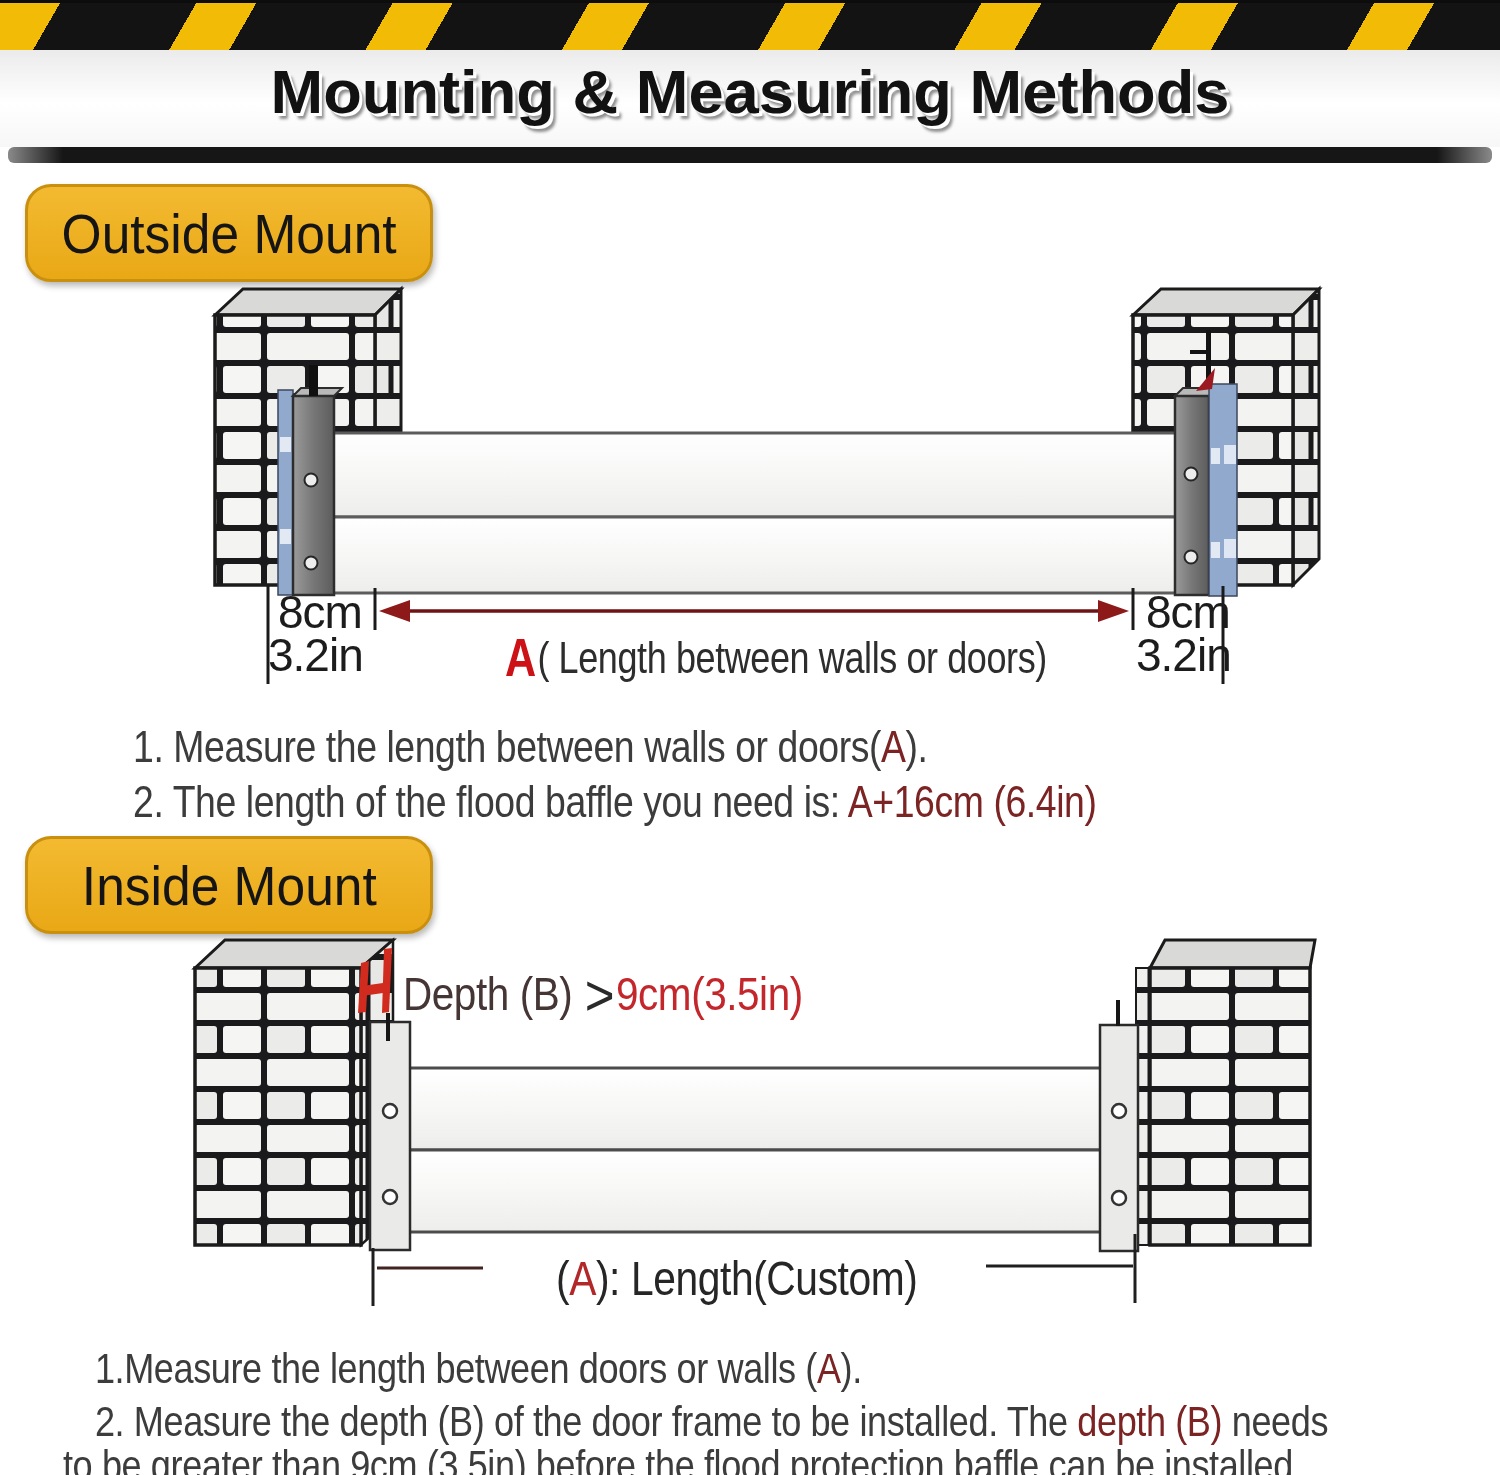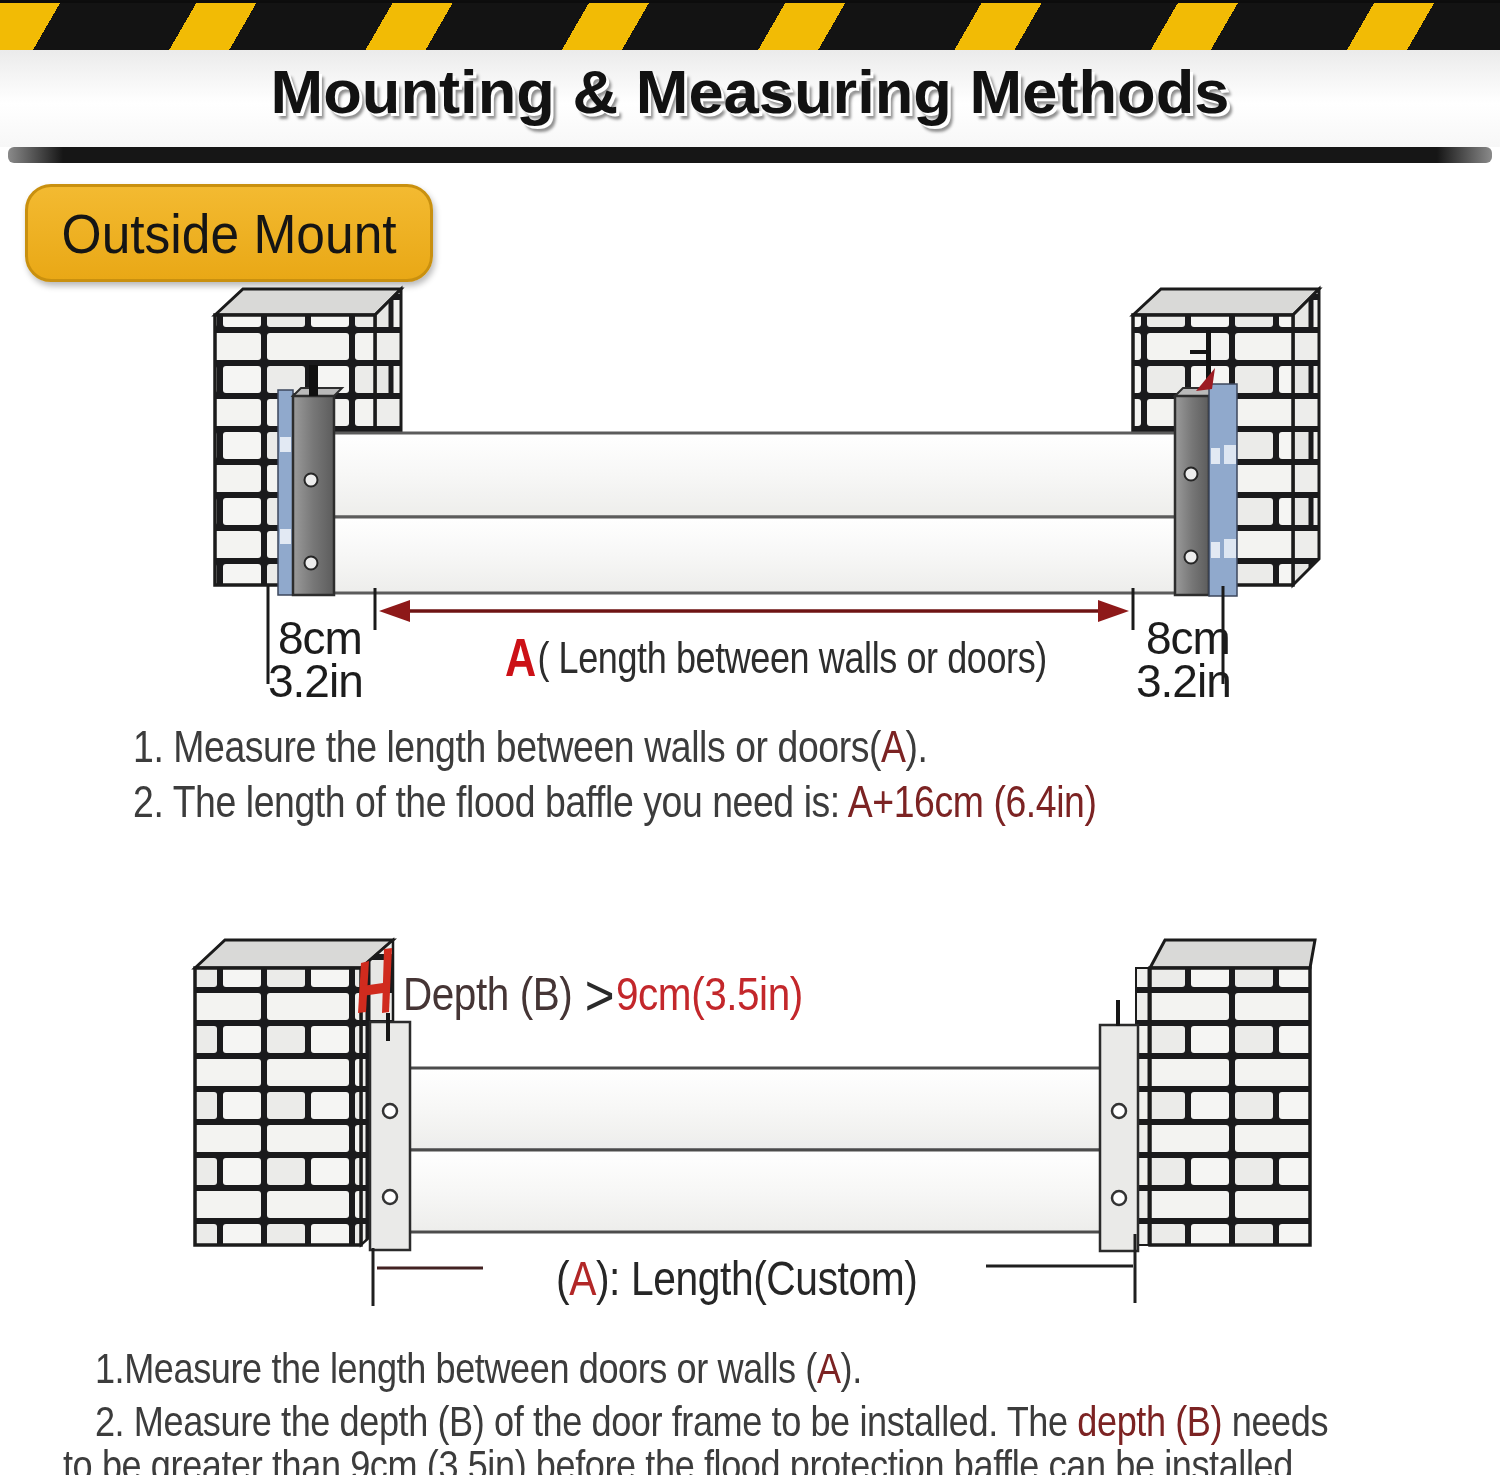--- a/index.html
+++ b/index.html
@@ -32,21 +32,21 @@
     background:linear-gradient(180deg,#f3ba31,#e9a816);
     border:3px solid #c9900f;box-shadow:2px 4px 6px rgba(0,0,0,.28);
     display:flex;align-items:center;justify-content:center;
   }
   .badge span{font-size:56px;color:#151515;transform:scaleX(.92);white-space:nowrap;}
   #badge-outside{top:184px;}
   #badge-inside{top:836px;}
   
   .diagram{position:absolute;left:0;}
   
-  .dim{position:absolute;font-size:46px;line-height:43px;color:#1c1c1c;letter-spacing:-1px;margin-top:26px;}
+  .dim{position:absolute;font-size:46px;line-height:43px;color:#1c1c1c;letter-spacing:-1px;}
   .dim .cm{margin-left:10px;}
   #dim-left{left:268px;top:591px;}
   #dim-right{left:1136px;top:591px;}
   #span-a{
     position:absolute;left:505px;top:626px;font-size:45px;color:#2d2d2d;white-space:nowrap;
     transform:scaleX(.80);transform-origin:left top;letter-spacing:-.5px;
   }
   #span-a .big-a{font-size:54px;font-weight:bold;color:#cc1117;vertical-align:-3px;margin-right:2px;}
   .steps{position:absolute;white-space:nowrap;}
   .steps div{white-space:nowrap;}
@@ -183,20 +183,23 @@
   </div>
   <div id="span-a">
     <span class="big-a">A</span><span>( Length between walls or doors)</span>
   </div>
 
   <div class="steps" id="steps-outside">
     <div><span>1. Measure the length between walls or doors(</span><span class="em-m">A</span><span>).</span></div>
     <div><span>2. The length of the flood baffle you need is: </span><span class="em-m">A+16cm (6.4in)</span><span></span></div>
   </div>
 
+  <div class="badge" id="badge-inside">
+    <span>Inside Mount</span>
+  </div>
 
   <svg class="diagram" style="top:930px;width:1500px;height:385px" viewBox="0 930 1500 385">
     <defs>
       <pattern id="bk1b" width="88" height="66" patternUnits="userSpaceOnUse">
         <rect width="88" height="66" fill="#1a1a1c"></rect>
         <rect x="3" y="3" width="82" height="27" rx="3" fill="#f3f3f1"></rect>
         <rect x="3" y="36" width="38" height="27" rx="3" fill="#ebebe9"></rect>
         <rect x="47" y="36" width="38" height="27" rx="3" fill="#f5f5f3"></rect>
       </pattern>
       <pattern id="bk2b" width="46" height="66" patternUnits="userSpaceOnUse">

